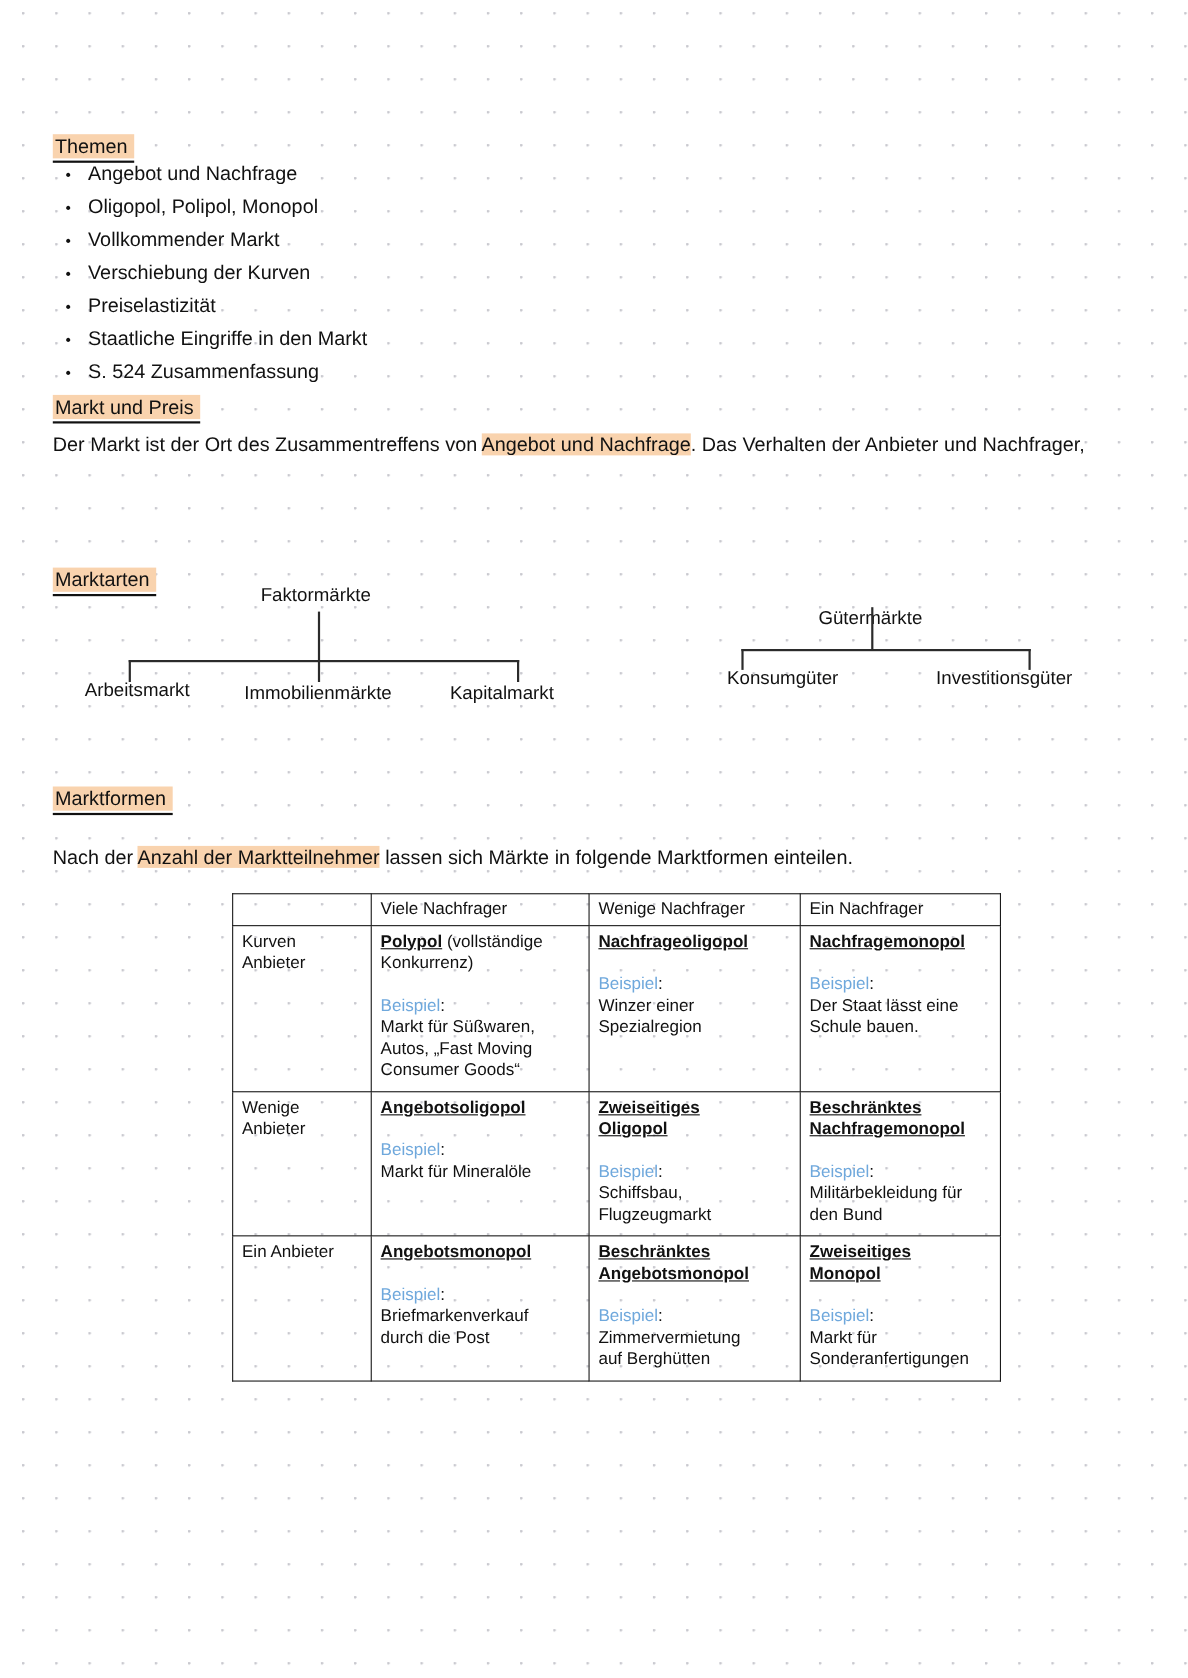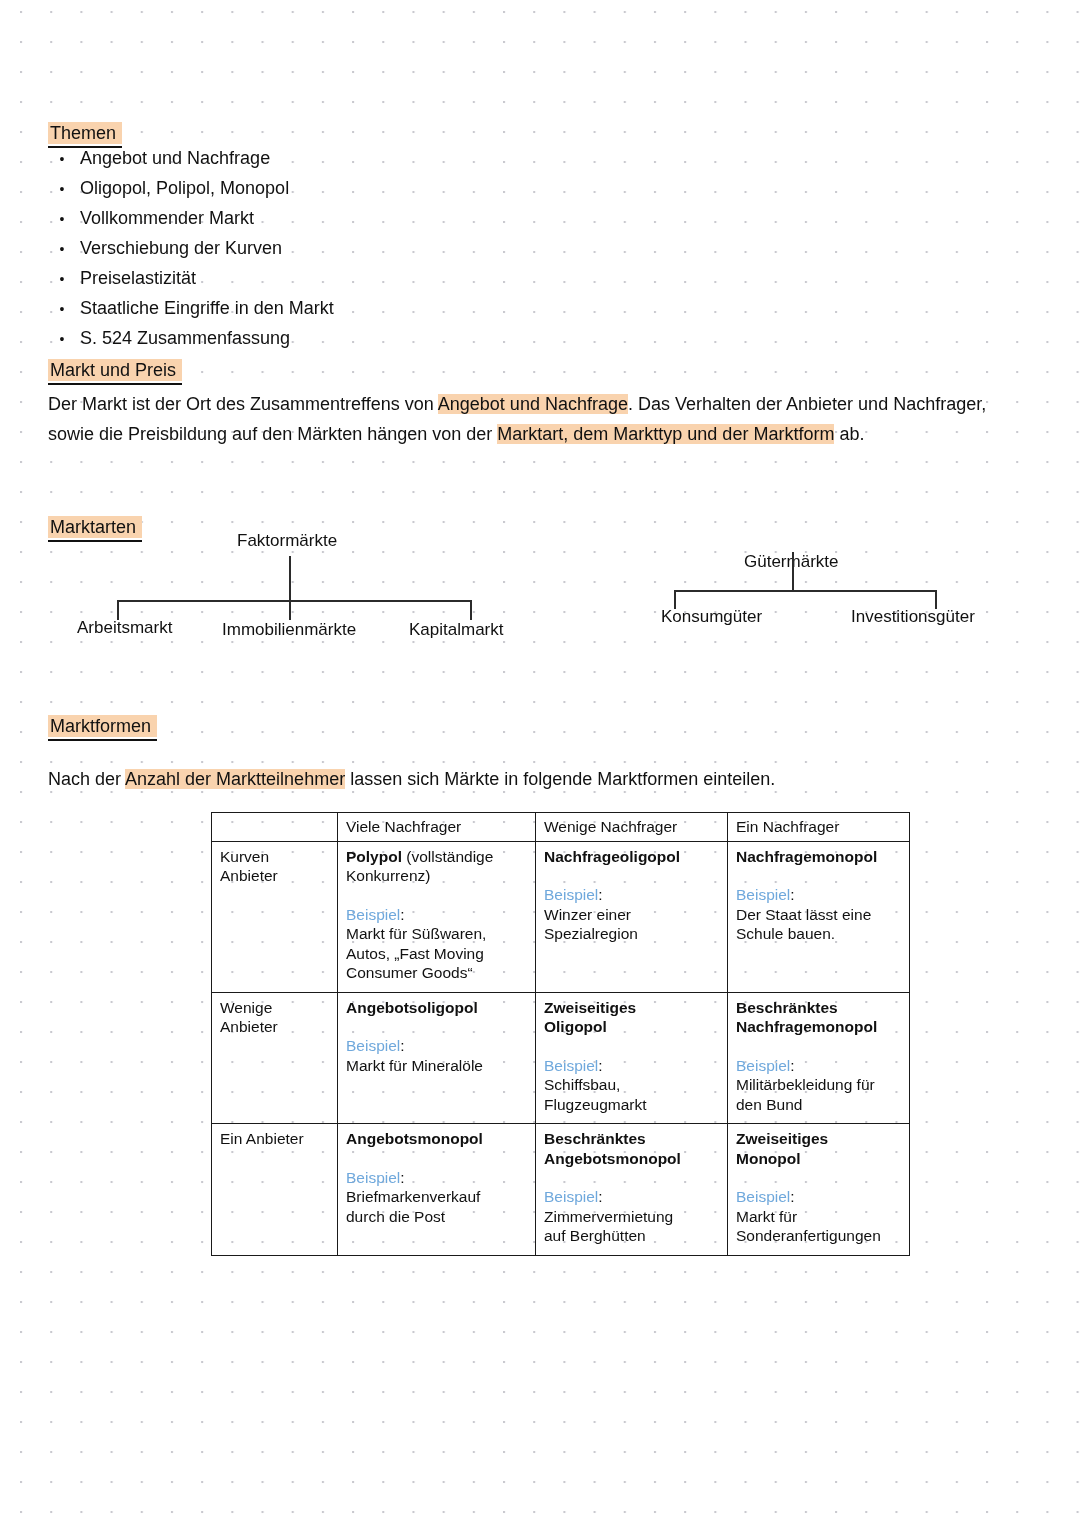--- a/index.html
+++ b/index.html
@@ -127,21 +127,21 @@
     line-height: 19.5px;
     background: transparent;
   }
   .mtable .col-row-head { width: 110px; }
   .mtable .col-a { width: 182px; }
   .mtable .col-b { width: 176px; }
   .mtable .col-c { width: 166px; }
   .mtable thead td { padding-bottom: 4px; padding-top: 4px; }
   .hdr-cell { white-space: nowrap; }
   .corner-cell { border-left: none; border-top: none; }
-  .term { font-weight: bold; }
+  .term { font-weight: bold; text-decoration: underline; }
   .beispiel { color: #6FA8DC; }
   .gap { display: block; height: 19px; }
   .cellline { display: block; }
 </style>
 </head>
 <body>
 
 <div id="page">
 
 
@@ -181,23 +181,20 @@
     </div>
   </div>
 
   <div class="sec-head" style="left:48px; top:359px;">
     <span class="hl">Markt und Preis</span>
     <span class="rule"></span>
   </div>
 
   <div class="para" style="left:48px; top:389px;">
     <span>Der Markt ist der Ort des Zusammentreffens von </span><span class="hl">Angebot und Nachfrage</span><span>. Das Verhalten der Anbieter und Nachfrager,</span>
-  </div>
-  <div class="para" style="left:48px; top:419px;">
-    <span>sowie die Preisbildung auf den Märkten hängen von der </span><span class="hl">Marktart, dem Markttyp und der Marktform</span><span> ab.</span>
   </div>
 
   <div class="sec-head" style="left:48px; top:478px;margin-top:38px;">
     <span class="hl">Marktarten</span>
     <span class="rule"></span>
   </div>
 
   <div class="tree-label" style="left:237px; top:531px;">Faktormärkte</div>
   <div class="tree-line v-line" style="left:289px; top:556px; height:45px;"></div>
   <div class="tree-line h-line" style="left:117px; top:600px; width:355px;"></div>

